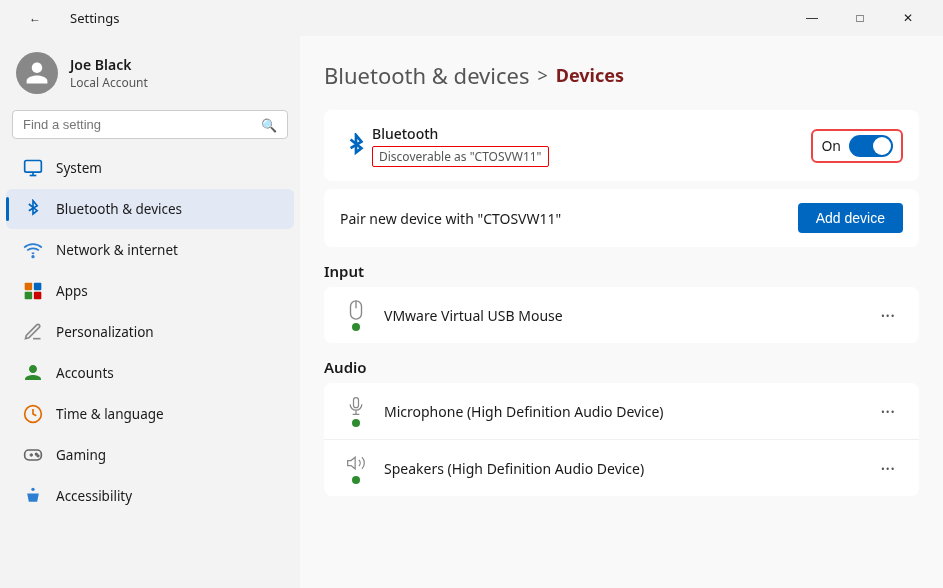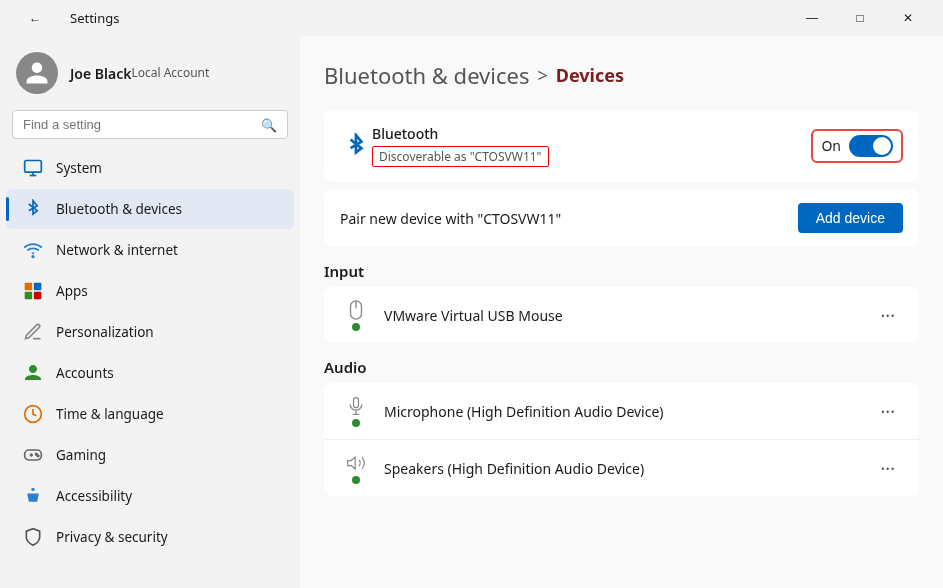--- a/index.html
+++ b/index.html
@@ -80,21 +80,21 @@
       height: 42px;
       border-radius: 50%;
       background: #888;
       display: flex;
       align-items: center;
       justify-content: center;
       color: white;
       font-size: 20px;
       flex-shrink: 0;
     }
-    .user-info { display: flex; flex-direction: row; }
+    .user-info { display: flex; flex-direction: column; }
     .user-name { font-size: 14px; font-weight: 600; color: #1a1a1a; }
     .user-type { font-size: 12px; color: #555; }
 
     .search-box {
       margin: 4px 12px 8px 12px;
       position: relative;
     }
     .search-input {
       width: 100%;
       padding: 6px 34px 6px 10px;
@@ -409,28 +409,20 @@
       </div>
       <div class="nav-item">
         <div class="nav-icon">
           <svg width="20" height="20" viewBox="0 0 24 24" fill="#2d7fd3">
             <circle cx="12" cy="4" r="2"></circle>
             <path d="M19 9H5l2 10h10zM12 9v10"></path>
           </svg>
         </div>
         <span>Accessibility</span>
       </div>
-      <div class="nav-item">
-        <div class="nav-icon">
-          <svg width="20" height="20" viewBox="0 0 24 24" fill="none" stroke="#555" stroke-width="2">
-            <path d="M12 22s8-4 8-10V5l-8-3-8 3v7c0 6 8 10 8 10z"></path>
-          </svg>
-        </div>
-        <span>Privacy &amp; security</span>
-      </div>
     </nav>
   </div>
 
   <div class="content">
 
     <div class="breadcrumb">
       <span class="breadcrumb-parent">Bluetooth &amp; devices</span>
       <span class="breadcrumb-sep">&gt;</span>
       <span class="breadcrumb-current">Devices</span>
     </div>

